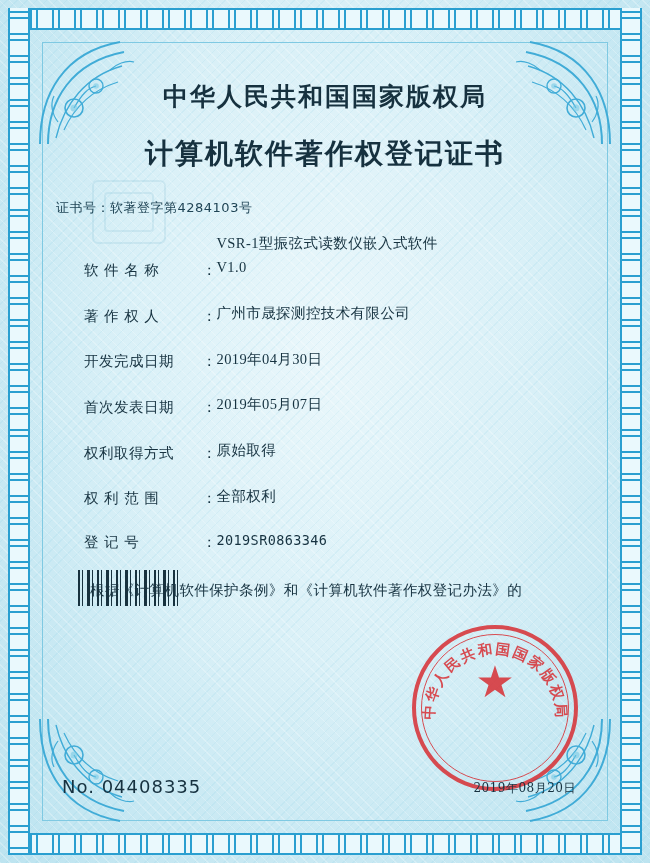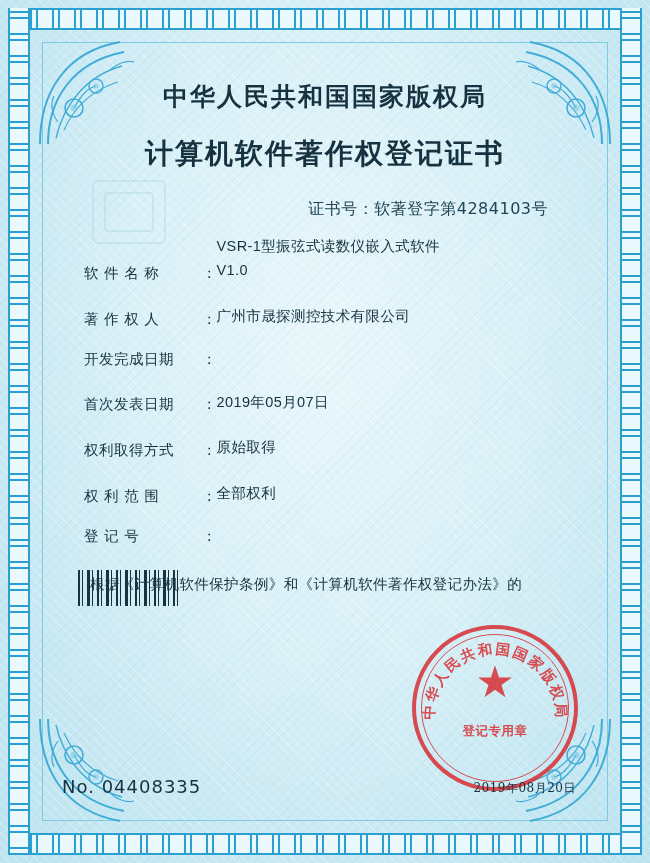--- a/index.html
+++ b/index.html
@@ -112,24 +112,23 @@
     font-size: 28px;
     font-weight: bold;
     color: #16313f;
     letter-spacing: 2px;
     margin-top: 18px;
     line-height: 1.4;
   }
 
   .cert-no {
     margin-top: 26px;
-    text-align: right;
     padding-right: 46px;
     font-family: "DejaVu Sans", sans-serif;
-    font-size: 16px;
+    font-size: 13px;
     color: #1f4455;
     letter-spacing: 0.5px;
   }
 
   .fields {
     margin-top: 14px;
     padding-left: 28px;
   }
   .field-row {
     display: flex;
@@ -146,21 +145,21 @@
     text-align: justify;
     white-space: pre;
   }
   .field-colon {
     flex: 0 0 12px;
     font-family: "DejaVu Serif", serif;
     font-size: 14.5px;
     color: #163240;
   }
   .field-value {
-    font-family: Liberation Sans, sans-serif;
+    font-family: Liberation Serif, serif;
     font-size: 14.5px;
     color: #163240;
     letter-spacing: 0.4px;
     line-height: 1.7;
     white-space: pre-line;
   }
   .field-value.mono {
     font-family: "DejaVu Sans Mono", monospace;
     font-size: 13.5px;
   }
@@ -389,20 +388,21 @@
 
       <div class="field-row">
         <div class="field-label">著 作 权 人</div>
         <div class="field-colon">：</div>
         <div class="field-value">广州市晟探测控技术有限公司</div>
       </div>
 
       <div class="field-row">
         <div class="field-label">开发完成日期</div>
         <div class="field-colon">：</div>
+        <div class="field-value">2019年04月30日</div>
       </div>
 
       <div class="field-row">
         <div class="field-label">首次发表日期</div>
         <div class="field-colon">：</div>
         <div class="field-value">2019年05月07日</div>
       </div>
 
       <div class="field-row">
         <div class="field-label">权利取得方式</div>
@@ -412,20 +412,21 @@
 
       <div class="field-row">
         <div class="field-label">权 利 范 围</div>
         <div class="field-colon">：</div>
         <div class="field-value">全部权利</div>
       </div>
 
       <div class="field-row">
         <div class="field-label">登 记 号</div>
         <div class="field-colon">：</div>
+        <div class="field-value mono">2019SR0863346</div>
       </div>
 
     </div>
 
     <div class="statement">
       <span class="indent"></span><span>根据《计算机软件保护条例》和《计算机软件著作权登记办法》的</span><br>
     </div>
   </div>
 
   <div class="barcode"></div>
@@ -435,21 +436,20 @@
     <div class="seal-star"></div>
     <svg class="seal-arc-text" viewBox="0 0 158 158">
       <defs>
         <path id="sealArc" d="M 18 86 A 61 61 0 0 1 140 86" fill="none"></path>
       </defs>
       <text font-family="DejaVu Serif, serif" font-size="14.5" font-weight="bold" fill="#d8272c" letter-spacing="2.2">
         <textPath href="#sealArc" startOffset="50%" text-anchor="middle">中华人民共和国国家版权局</textPath>
       </text>
     </svg>
     <div class="seal-bottom-text">
-      <div>登记专用章</div>
     </div>
   </div>
 
   <div class="footer-no">
     <span>No.</span>
     <span>04408335</span>
   </div>
   <div class="footer-date">2019年08月20日</div>
 </div>
 

